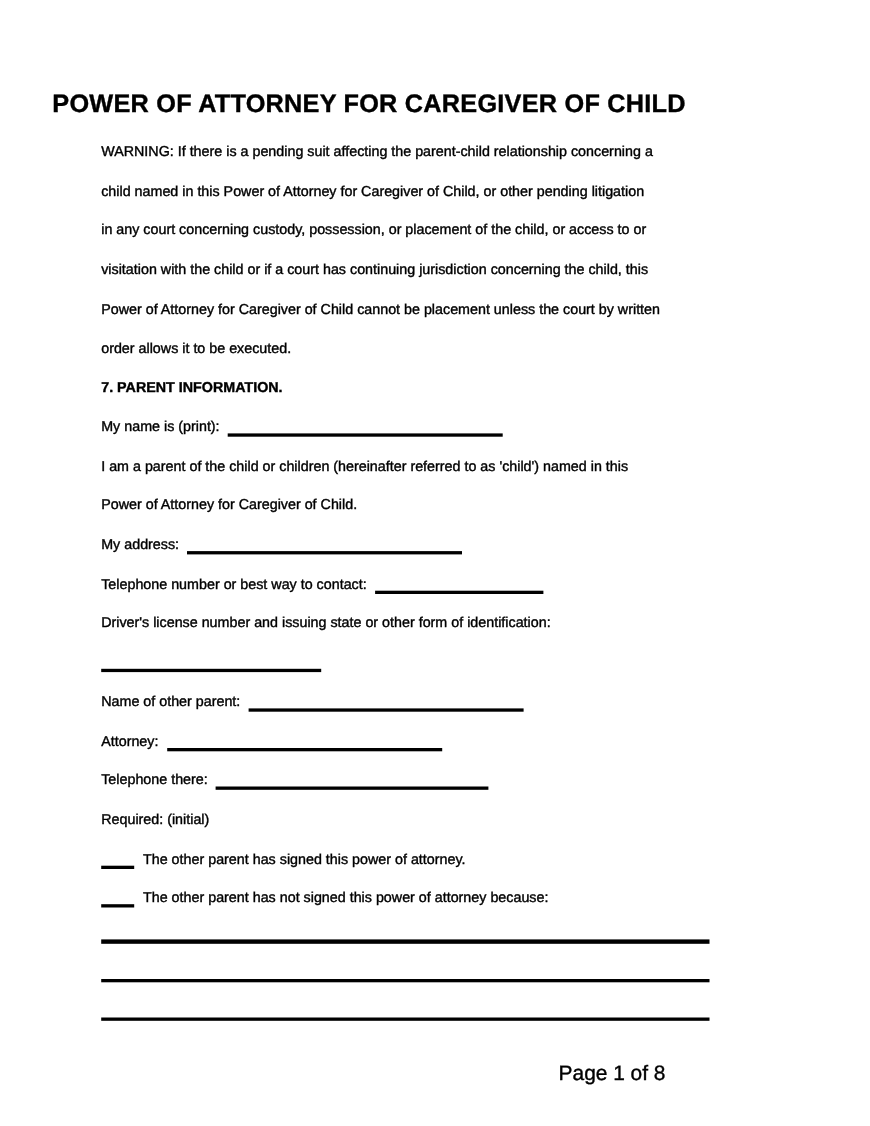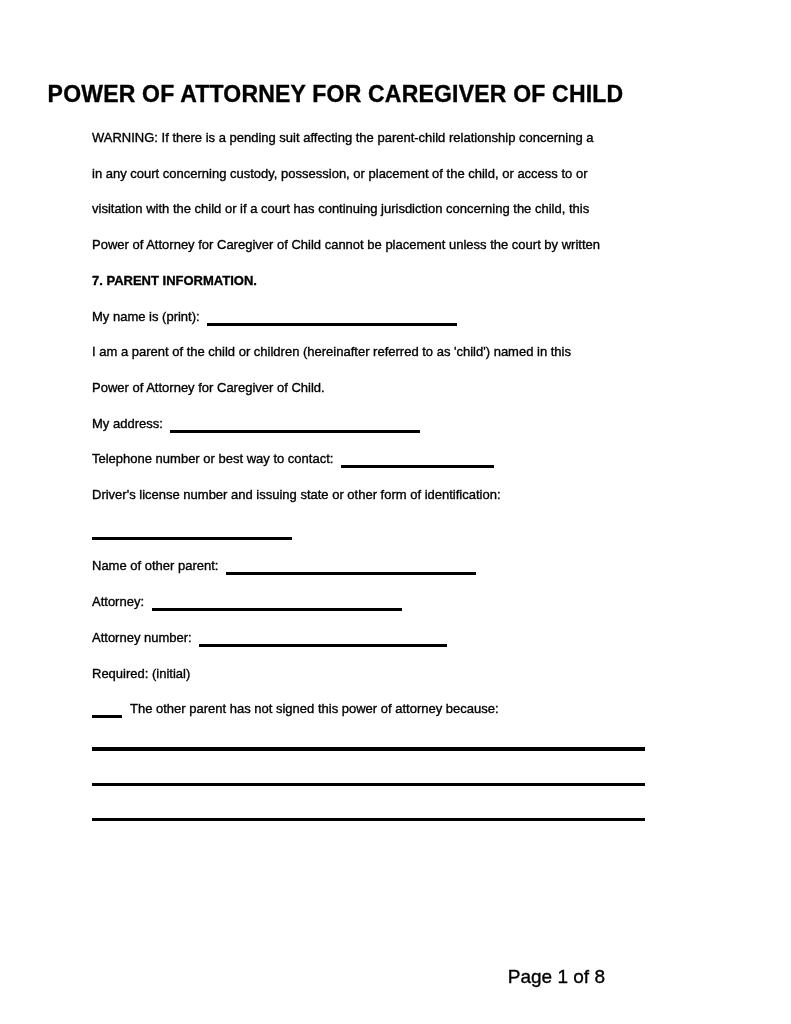--- a/index.html
+++ b/index.html
@@ -63,23 +63,25 @@
 </head>
 <body>
 
 <div class="page">
 
   <h1 class="title">POWER OF ATTORNEY FOR CAREGIVER OF CHILD</h1>
 
   <div class="content">
 
     <p>WARNING: If there is a pending suit affecting the parent-child relationship concerning a</p>
+    <p>child named in this Power of Attorney for Caregiver of Child, or other pending litigation</p>
     <p>in any court concerning custody, possession, or placement of the child, or access to or</p>
     <p>visitation with the child or if a court has continuing jurisdiction concerning the child, this</p>
     <p>Power of Attorney for Caregiver of Child cannot be placement unless the court by written</p>
+    <p>order allows it to be executed.</p>
 
     <p class="heading">7. PARENT INFORMATION.</p>
 
     <p>
       <span>My name is (print):</span>
       <span class="blank w250"></span>
     </p>
 
     <p>I am a parent of the child or children (hereinafter referred to as 'child') named in this</p>
     <p>Power of Attorney for Caregiver of Child.</p>
@@ -106,26 +108,29 @@
       <span>Name of other parent:</span>
       <span class="blank w250"></span>
     </p>
 
     <p>
       <span>Attorney:</span>
       <span class="blank w250"></span>
     </p>
 
     <p>
-      <span>Attorney number:</span>
+      <span>Telephone there:</span>
       <span class="blank w248"></span>
     </p>
 
     <p>Required: (initial)</p>
 
+    <p>
+      <span class="blank w30"></span><span>The other parent has signed this power of attorney.</span>
+    </p>
 
     <p>
       <span class="blank w30"></span><span>The other parent has not signed this power of attorney because:</span>
     </p>
 
     <div class="reason-lines">
       <div class="reason-line first"></div>
       <div class="reason-line rest"></div>
       <div class="reason-line rest"></div>
     </div>

